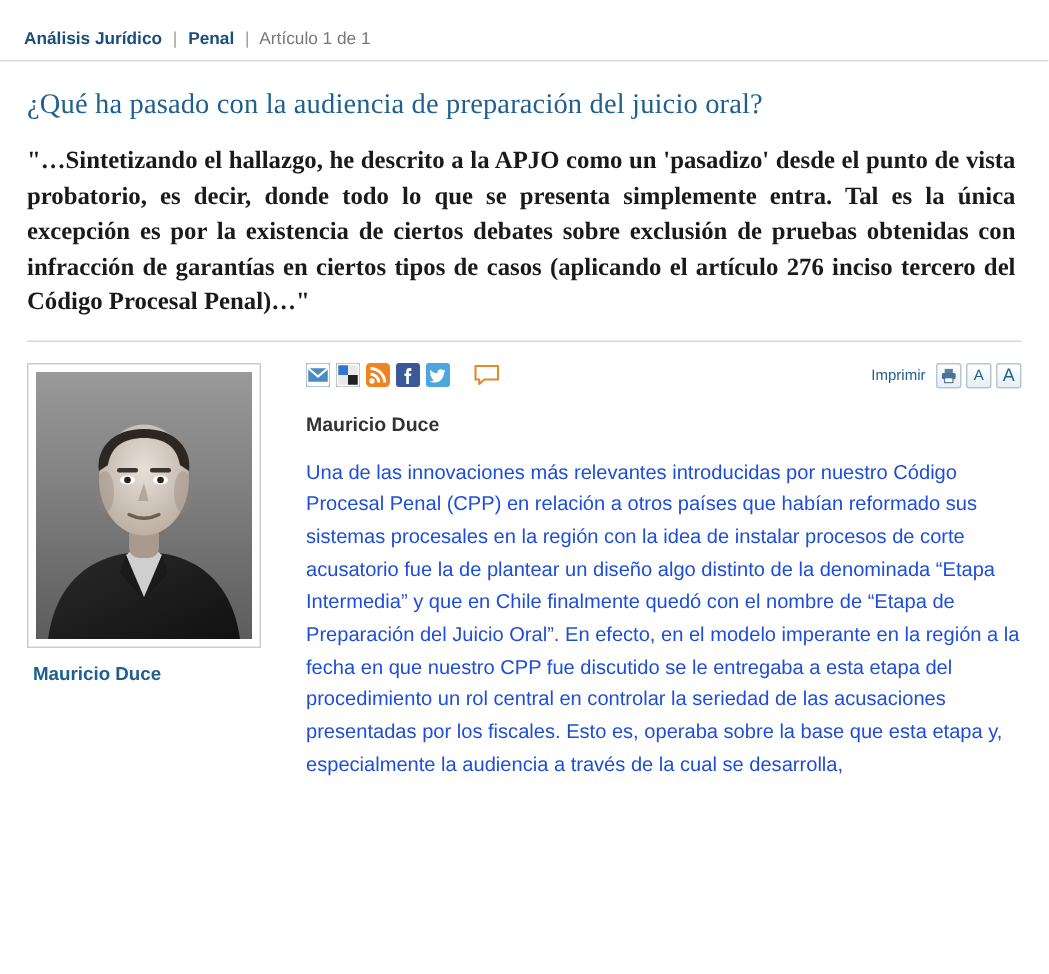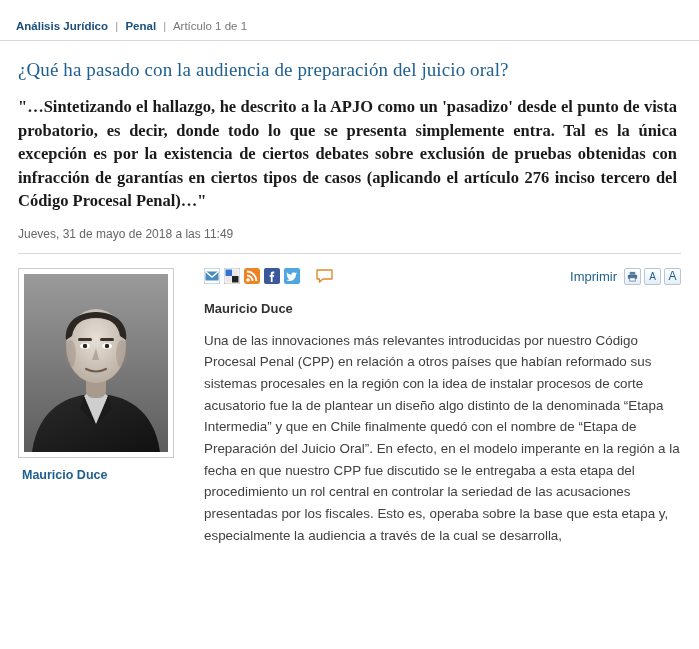--- a/index.html
+++ b/index.html
@@ -156,21 +156,21 @@
     height: 14px;
     cursor: pointer;
   }
 
   .print-group {
     display: flex;
     align-items: center;
     gap: 3px;
   }
   .print-label {
-    font-size: 13px;
+    font-size: 10px;
     color: #1f6090;
     margin-right: 4px;
     cursor: pointer;
     text-align: center;
   }
   .pbtn {
     width: 17px;
     height: 17px;
     border: 1px solid #b9c6d2;
     background: linear-gradient(#ffffff, #e6eef5);
@@ -188,21 +188,21 @@
   .byline {
     font-size: 13px;
     font-weight: bold;
     color: #333333;
     margin-bottom: 14px;
   }
 
   .body-text {
     font-size: 13.4px;
     line-height: 1.62;
-    color: #404040;
+    color: #1d4ed8;
     text-align: left;
   }
   .body-text p { margin: 0 0 10px 0; }
 </style>
 </head>
 <body>
 
 <div class="page">
 
   <div class="breadcrumb">
@@ -212,21 +212,20 @@
     <span class="sep">|</span>
     <span class="crumb-plain">Artículo 1 de 1</span>
   </div>
 
   <div class="content">
 
     <h1 class="headline">¿Qué ha pasado con la audiencia de preparación del juicio oral?</h1>
 
     <p class="lead">"…Sintetizando el hallazgo, he descrito a la APJO como un 'pasadizo' desde el punto de vista probatorio, es decir, donde todo lo que se presenta simplemente entra. Tal es la única excepción es por la existencia de ciertos debates sobre exclusión de pruebas obtenidas con infracción de garantías en ciertos tipos de casos (aplicando el artículo 276 inciso tercero del Código Procesal Penal)…"</p>
 
-    <div class="timestamp">Jueves, 31 de mayo de 2018 a las 11:49</div>
 
     <hr class="rule">
 
     <div class="cols">
 
       <div class="col-left">
         <div class="photo-box">
           <svg class="photo" viewBox="0 0 144 178" preserveAspectRatio="xMidYMid slice">
             <defs>
               <linearGradient id="bgGrad" x1="0" y1="0" x2="0" y2="1">

